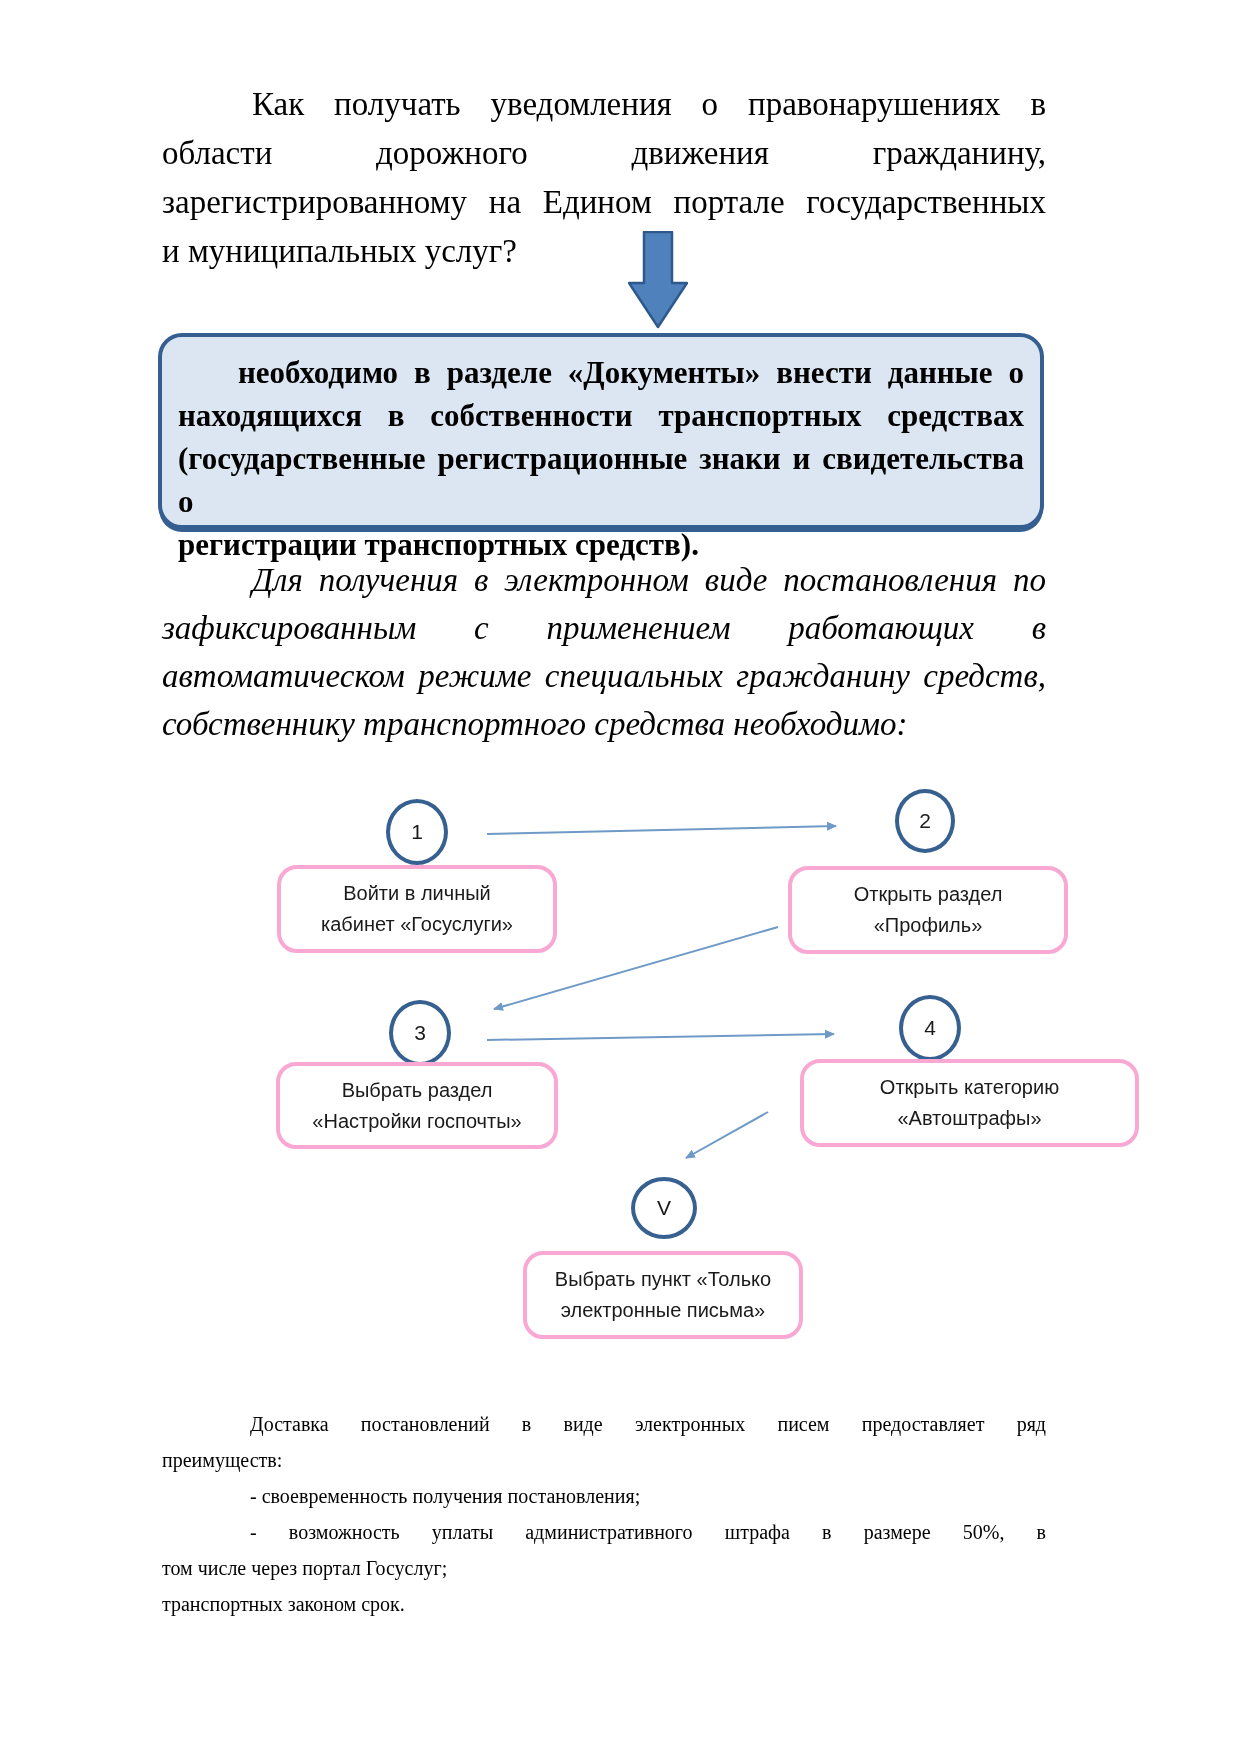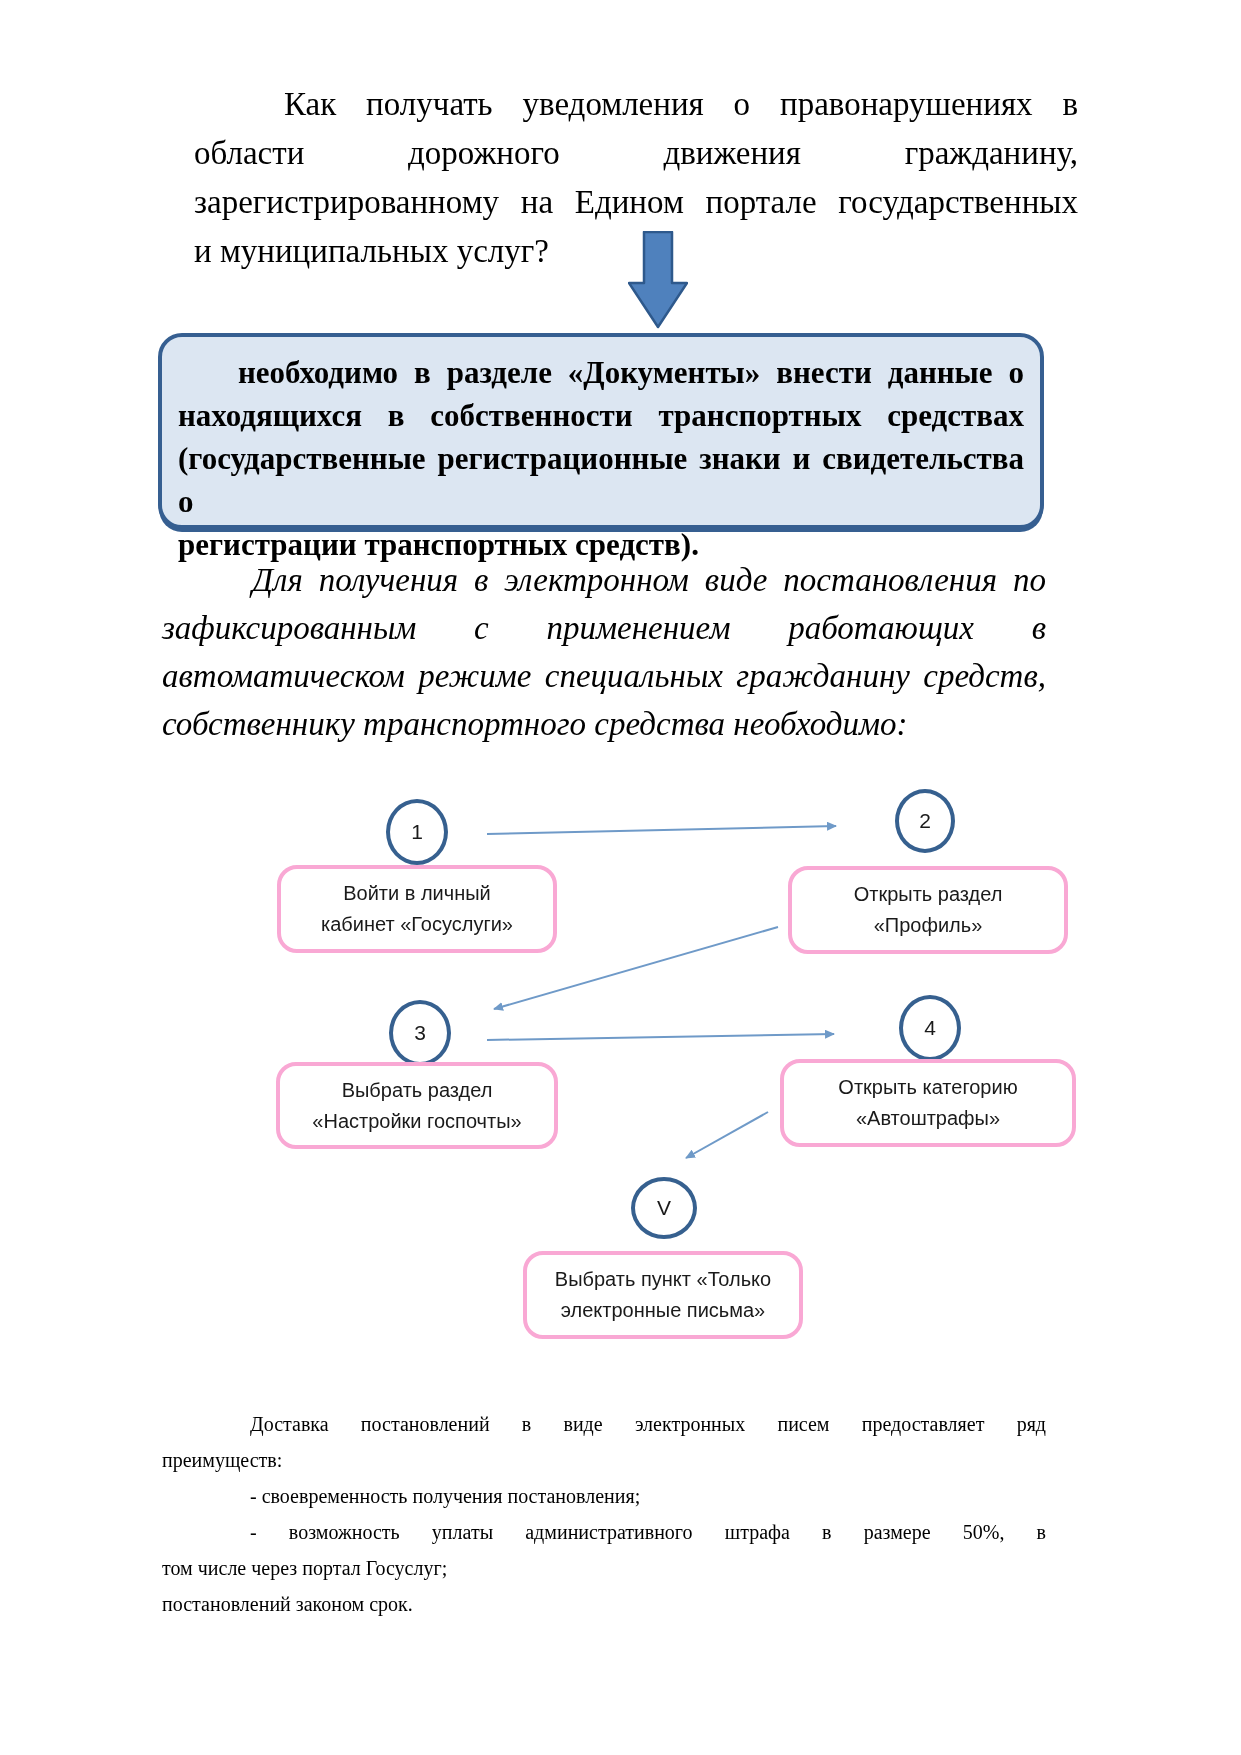--- a/index.html
+++ b/index.html
@@ -8,21 +8,21 @@
     margin:0 auto;overflow:hidden;
     font-family:"Liberation Serif", serif;color:#000;
   }
   
   .tl{display:block;}
   .tl.j{text-align:justify;text-align-last:justify;text-justify:inter-word;}
   .tl.ind{text-indent:var(--ind,90px);}
 
   .title-para{
     position:absolute;left:162px;top:80px;width:884px;
-    font-size:33px;line-height:49px;margin-left:32px;--ind:90px;
+    font-size:33px;line-height:49px;--ind:90px;
   }
   .down-arrow{position:absolute;left:628px;top:231px;width:60px;height:98px;}
 
   .highlight-box{
     position:absolute;left:158px;top:333px;width:886px;height:196px;
     box-sizing:border-box;background:#dce6f2;
     border:4px solid #365f91;border-radius:24px;
     box-shadow:0 4px 0 -1px #365f91;
     font-weight:bold;
   }
@@ -52,21 +52,21 @@
   .flow-box{
     position:absolute;box-sizing:border-box;
     border:4px solid #f9a8d4;border-radius:20px;background:#fff;
     display:flex;align-items:center;justify-content:center;
     font-family:"Liberation Sans",sans-serif;font-size:20px;line-height:31px;
     color:#1a1a1a;text-align:center;white-space:pre-line;padding:4px 8px;
   }
   #b1{left:277px;top:865px;width:280px;height:88px;}
   #b2{left:788px;top:866px;width:280px;height:88px;}
   #b3{left:276px;top:1062px;width:282px;height:87px;}
-  #b4{left:780px;top:1059px;width:296px;height:88px;}
+  #b4{left:800px;top:1059px;width:339px;height:88px;}
   #b5{left:523px;top:1251px;width:280px;height:88px;}
 
   .benefits{
     position:absolute;left:162px;top:1406px;width:884px;
     font-size:20px;line-height:36px;--ind:88px;
   }
 </style>
 </head>
 <body>
 
@@ -127,16 +127,16 @@
 «Автоштрафы»</div>
   <div class="flow-box" id="b5">Выбрать пункт «Только
 электронные письма»</div>
 
   <div class="benefits">
       <div class="tl j ind">Доставка постановлений в виде электронных писем предоставляет ряд</div>
       <div class="tl">преимуществ:</div>
       <div class="tl ind">- своевременность получения постановления;</div>
       <div class="tl j ind">- возможность уплаты административного штрафа в размере 50%, в</div>
       <div class="tl">том числе через портал Госуслуг;</div>
-      <div class="tl">постановлений законом срок.</div>
+      <div class="tl">транспортных законом срок.</div>
     </div>
 
 </div>
 
 </body></html>

